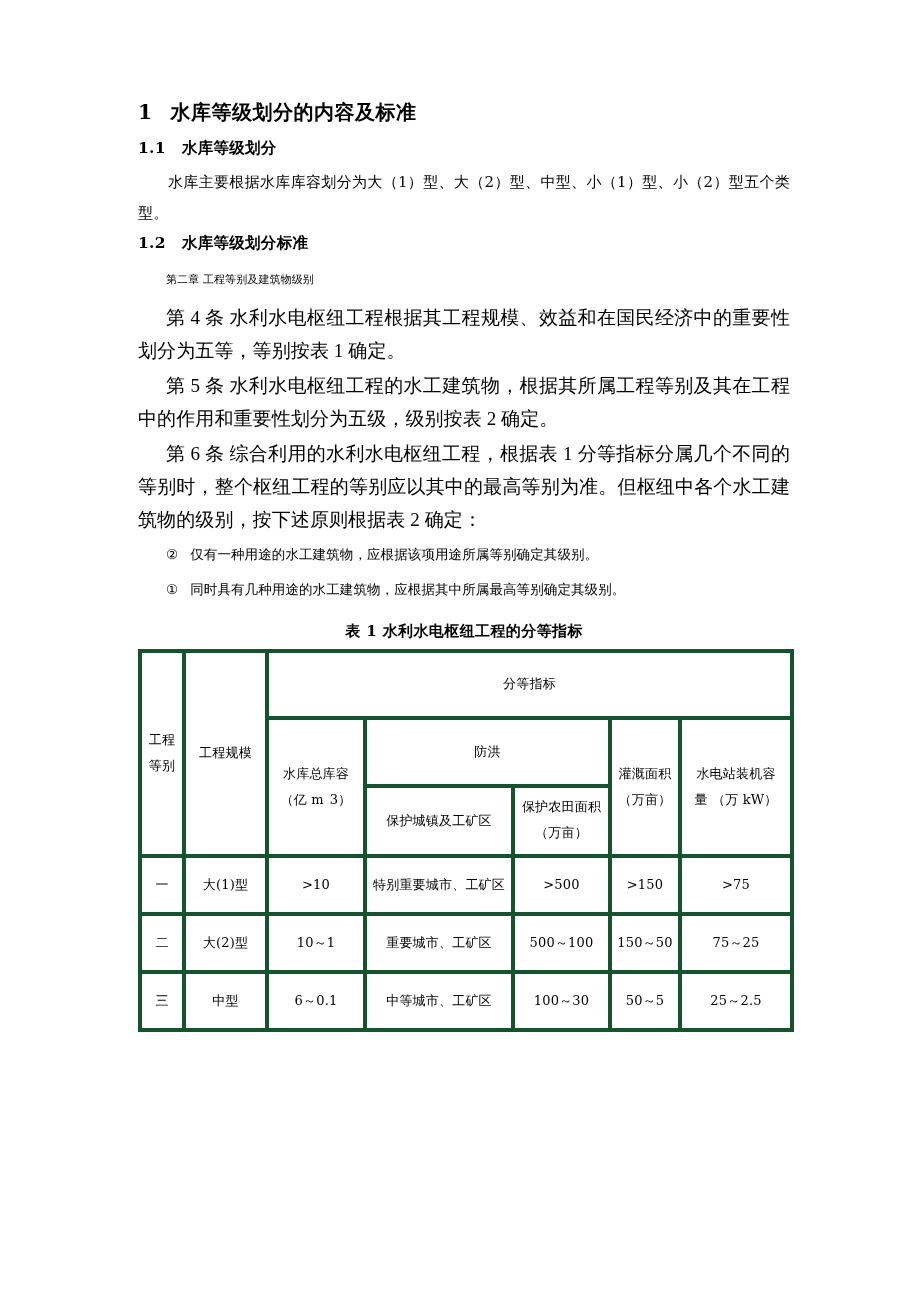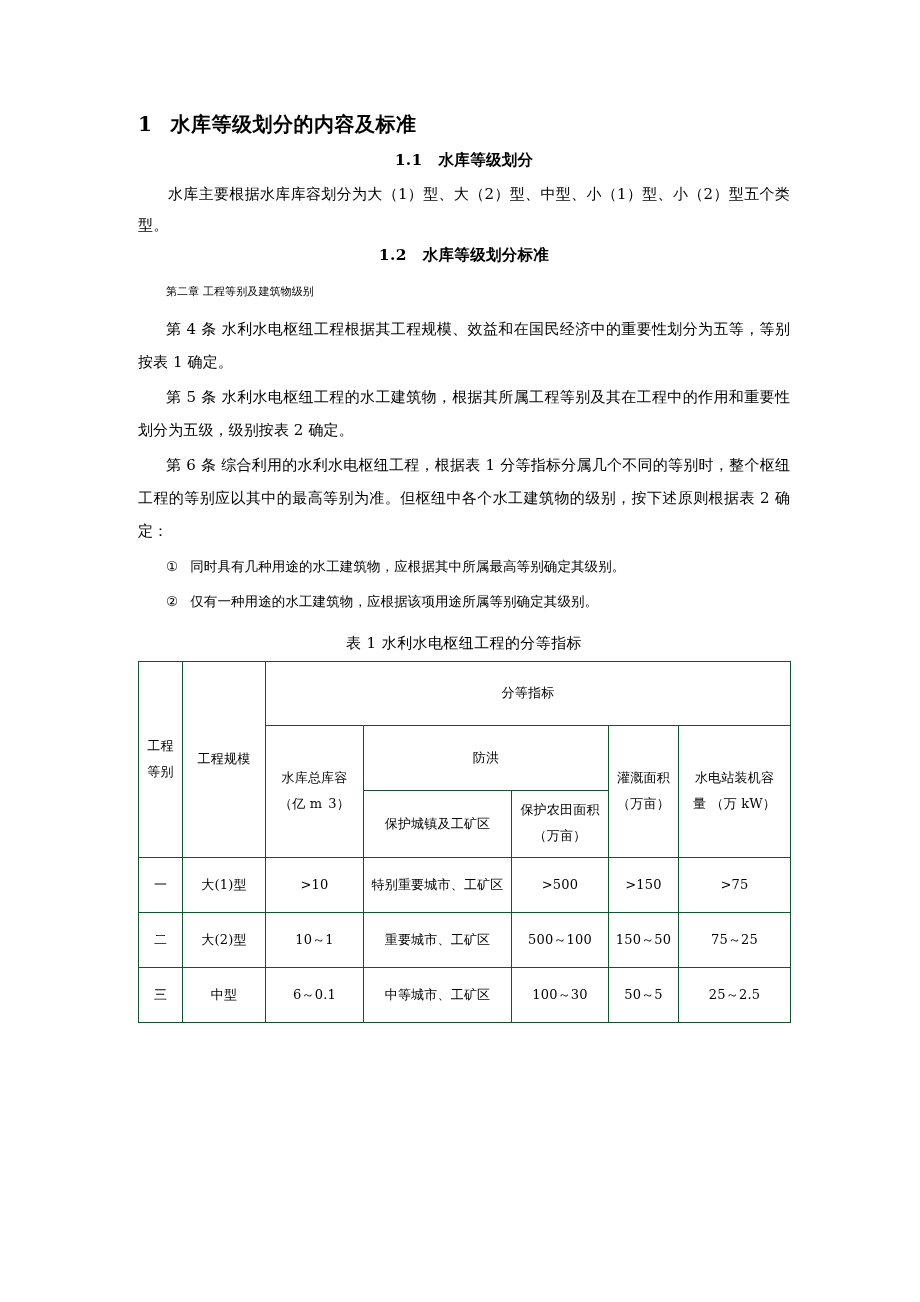--- a/index.html
+++ b/index.html
@@ -17,41 +17,40 @@
   }
   .page {
     position: absolute;
     left: 0; top: 0;
     width: 920px;
     height: 1302px;
   }
   .content {
     position: absolute;
     left: 138px;
-    top: 112px;
+    top: 100px;
     width: 652px;
   }
 
   
   h1.sec {
     font-size: 20px;
     font-weight: bold;
     margin: 0 0 14px 0;
     line-height: 1.2;
     letter-spacing: 0.5px;
   }
   h1.sec .num { margin-right: 18px; }
 
   h2.sub {
     font-size: 15.5px;
     font-weight: bold;
     margin: 0 0 10px 0;
     line-height: 1.25;
     letter-spacing: 0.3px;
-    text-align: center;
   }
   h2.sub .num { margin-right: 16px; }
 
   
   p.body {
     font-size: 15px;
     line-height: 31px;
     margin: 0 0 4px 0;
     text-indent: 30px;
     text-align: justify;
@@ -62,57 +61,58 @@
     line-height: 33px;
   }
   p.small {
     font-size: 11px;
     line-height: 34px;
     margin: 0 0 4px 0;
     text-indent: 28px;
     letter-spacing: 0.1px;
   }
   p.clause {
-    font-size: 15px;
+    font-size: 19px;
     line-height: 33px;
     margin: 0 0 2px 0;
     text-indent: 28px;
     text-align: justify;
     text-justify: inter-ideograph;
     letter-spacing: 0.1px;
+    font-family: Liberation Serif, serif;
   }
   p.listitem {
     font-size: 13.5px;
     line-height: 33px;
     margin: 0 0 2px 0;
     text-indent: 28px;
     letter-spacing: 0.1px;
   }
   p.listitem .marker {
     margin-right: 12px;
   }
 
   
   .table-caption {
     font-size: 15px;
-    font-weight: normal;
+    font-weight: bold;
     text-align: center;
     margin: 16px 0 8px 0;
     letter-spacing: 0.4px;
   }
 
   table.t1 {
     border-collapse: collapse;
     width: 652px;
     table-layout: fixed;
     font-size: 13px;
     margin: 0;
   }
   table.t1 td {
-    border: 1px solid #14532d;
+    border: 4px solid #14532d;
     text-align: center;
     vertical-align: middle;
     padding: 2px 3px;
     line-height: 26px;
     letter-spacing: 0.2px;
   }
   td.hdr-stack {
     line-height: 30px;
   }
   td.vtop { vertical-align: top; font-family: Liberation Mono, monospace; }
@@ -150,25 +150,25 @@
 
     <p class="small">第二章  工程等别及建筑物级别</p>
 
     <p class="clause">第 4 条  水利水电枢纽工程根据其工程规模、效益和在国民经济中的重要性划分为五等，等别按表 1 确定。</p>
 
     <p class="clause">第 5 条  水利水电枢纽工程的水工建筑物，根据其所属工程等别及其在工程中的作用和重要性划分为五级，级别按表 2 确定。</p>
 
     <p class="clause">第 6 条  综合利用的水利水电枢纽工程，根据表 1 分等指标分属几个不同的等别时，整个枢纽工程的等别应以其中的最高等别为准。但枢纽中各个水工建筑物的级别，按下述原则根据表 2 确定：</p>
 
     <p class="listitem">
+      <span class="marker">②</span><span>仅有一种用途的水工建筑物，应根据该项用途所属等别确定其级别。</span>
+    </p>
+
+    <p class="listitem">
       <span class="marker">①</span><span>同时具有几种用途的水工建筑物，应根据其中所属最高等别确定其级别。</span>
-    </p>
-
-    <p class="listitem">
-      <span class="marker">②</span><span>仅有一种用途的水工建筑物，应根据该项用途所属等别确定其级别。</span>
     </p>
 
     <div class="table-caption">表 1  水利水电枢纽工程的分等指标</div>
 
     <table class="t1">
       <colgroup>
         <col style="width:44px">
         <col style="width:83px">
         <col style="width:98px">
         <col style="width:148px">

